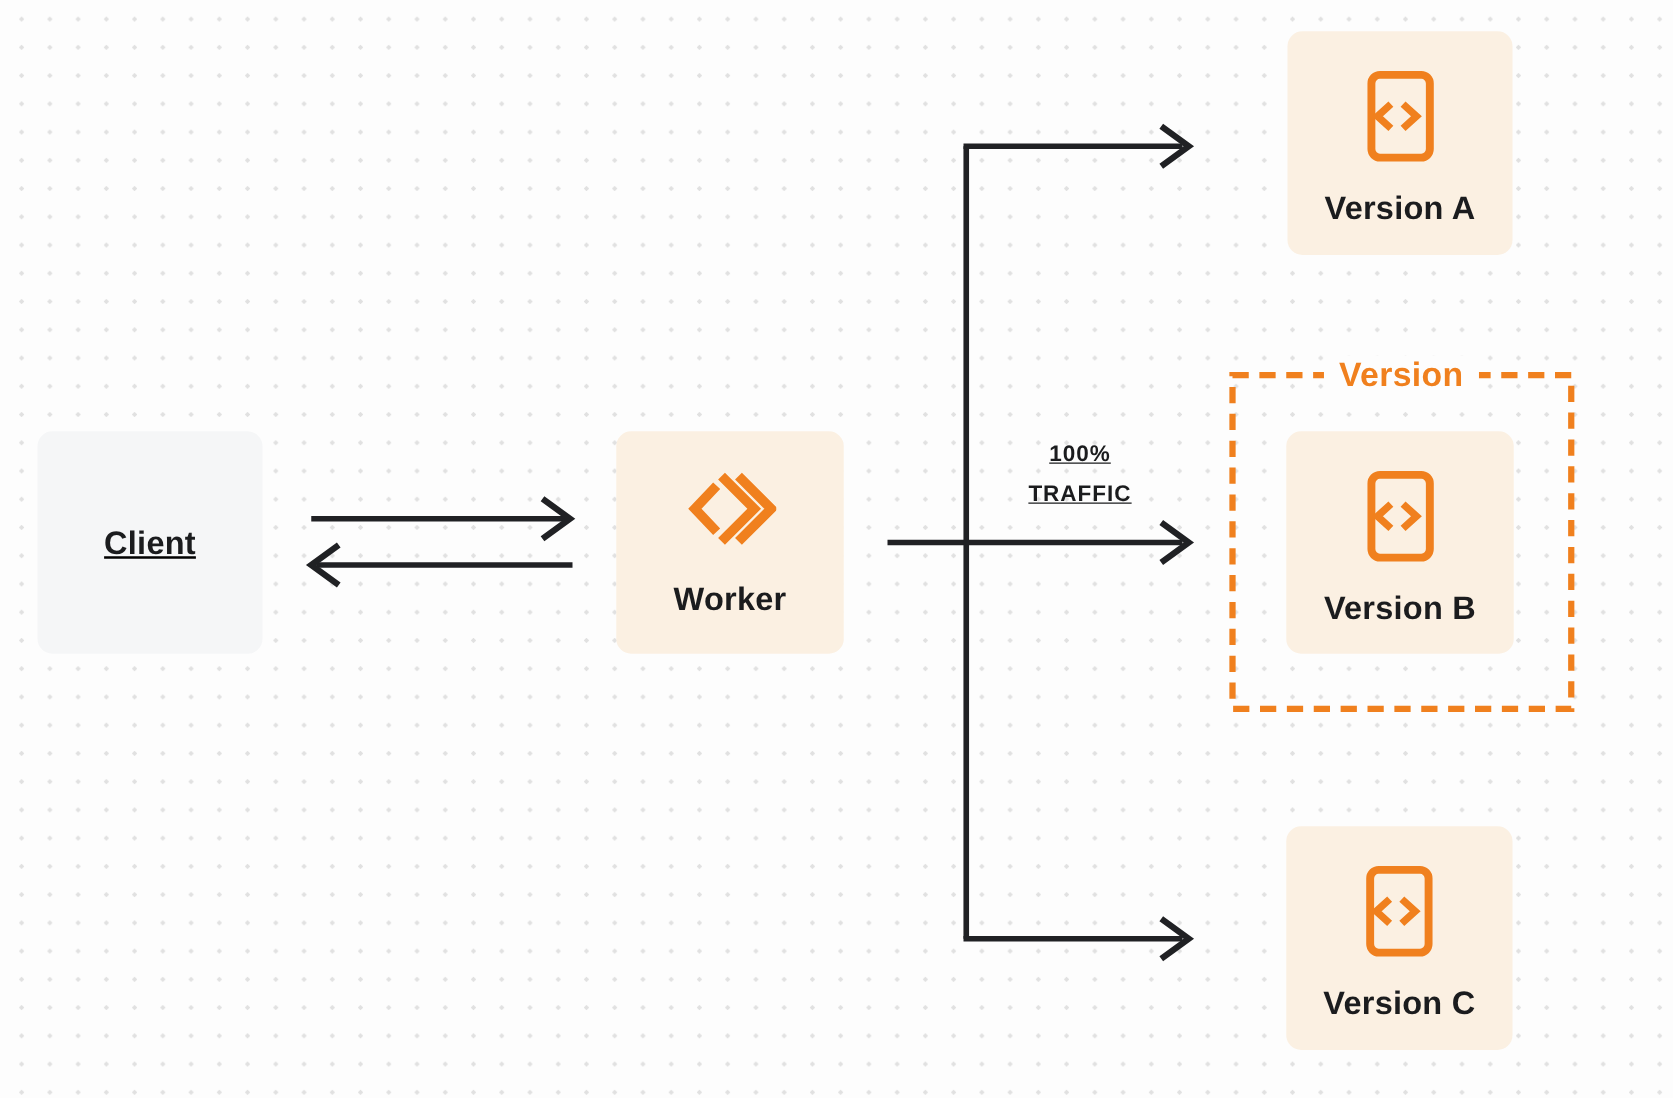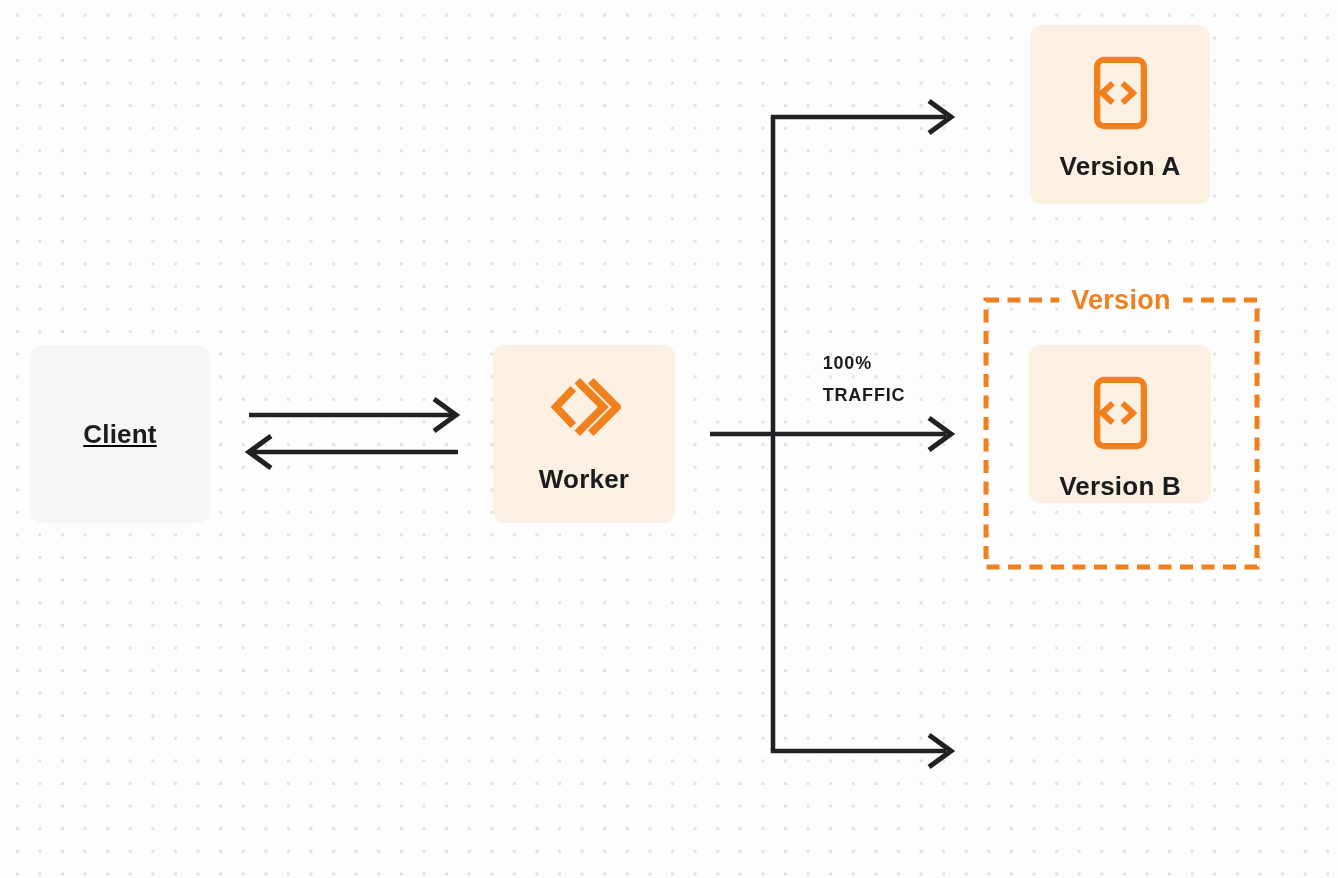--- a/index.html
+++ b/index.html
@@ -94,26 +94,28 @@
     color: var(--accent-orange);
     background: var(--background);
     padding: 0 12px;
     white-space: nowrap;
     letter-spacing: 0.3px;
   }
   .traffic-label {
     position: absolute;
     left: 864px; top: 347px;
     transform: translateX(-50%);
+    text-align: center;
     color: var(--text-dark);
     font-weight: 700;
     font-size: 18px;
     line-height: 32px;
     letter-spacing: 0.8px;
     white-space: nowrap;
+    text-decoration: underline;
   }
 </style>
 </head>
 <body>
 
 <div class="canvas">
 
   <svg class="wires" viewBox="0 0 1338 878" aria-hidden="true">
 
     <rect class="dash-rect" x="986" y="300" width="271" height="267"></rect>
@@ -164,31 +166,41 @@
     <span class="icon-wrap">
       <svg width="74" height="62" viewBox="0 0 76 64">
         <path class="logo-stroke" d="M27 13 L9 32 L27 51"></path>
         <path class="logo-stroke" d="M31 5 L58 32 L31 59"></path>
         <path class="logo-stroke" d="M45 5 L72 32 L45 59"></path>
       </svg>
     </span>
     <span class="node-label">Worker</span>
   </div>
 
-  <div class="node cream icon-node" style="left:1029px; top:345px; width:182px; height:158px;">
+  <div class="node cream icon-node" style="left:1029px; top:345px; width:182px; height:178px;">
     <span class="icon-wrap">
       <svg width="55" height="74" viewBox="0 0 56 76">
         <rect class="doc-stroke" x="4" y="4" width="48" height="68" rx="7" stroke-width="6.5"></rect>
         <path class="doc-stroke" d="M20 28 L9 38 L20 48" stroke-width="6"></path>
         <path class="doc-stroke" d="M30 28 L41 38 L30 48" stroke-width="6"></path>
       </svg>
     </span>
     <span class="node-label">Version B</span>
   </div>
 
+  <div class="node cream icon-node" style="left:1029px; top:661px; width:181px; height:179px;">
+    <span class="icon-wrap">
+      <svg width="55" height="74" viewBox="0 0 56 76">
+        <rect class="doc-stroke" x="4" y="4" width="48" height="68" rx="7" stroke-width="6.5"></rect>
+        <path class="doc-stroke" d="M20 28 L9 38 L20 48" stroke-width="6"></path>
+        <path class="doc-stroke" d="M30 28 L41 38 L30 48" stroke-width="6"></path>
+      </svg>
+    </span>
+    <span class="node-label">Version C</span>
+  </div>
 
   <span class="deployed-label">Version</span>
 
   <div class="traffic-label">
     <div>100%</div>
     <div>TRAFFIC</div>
   </div>
 
 </div>
 

